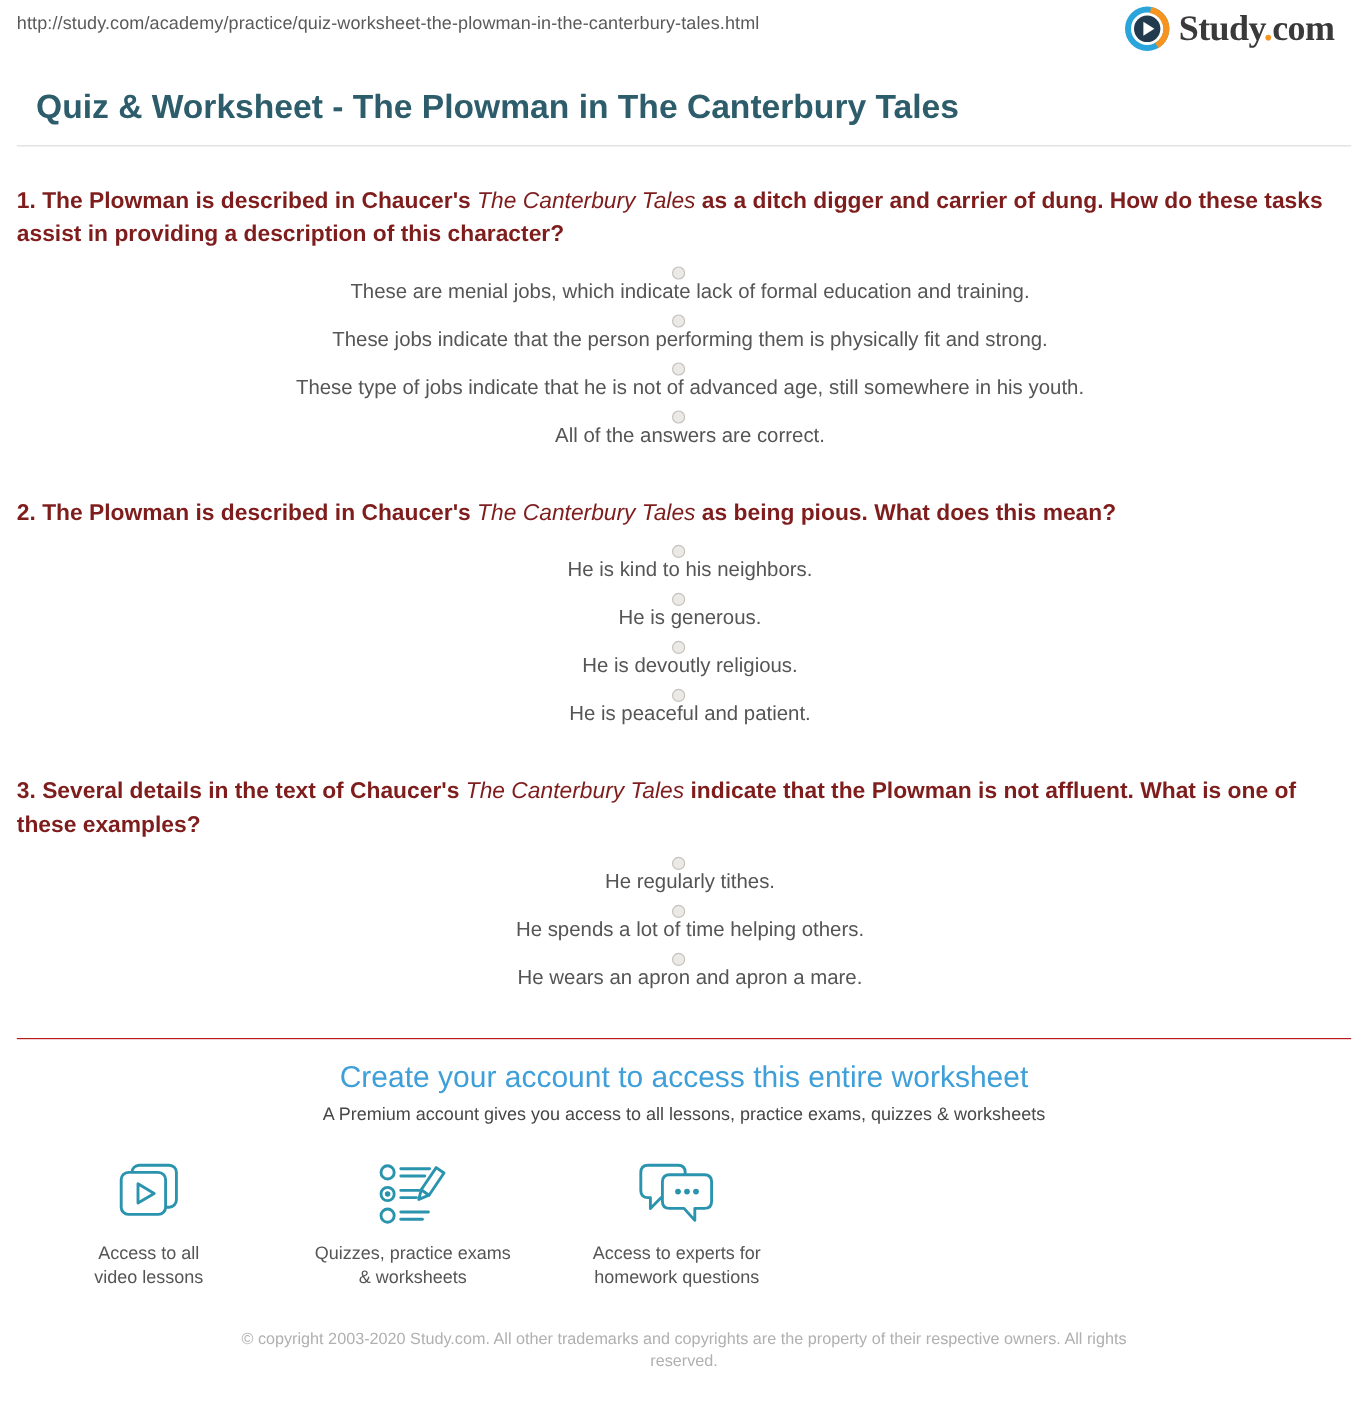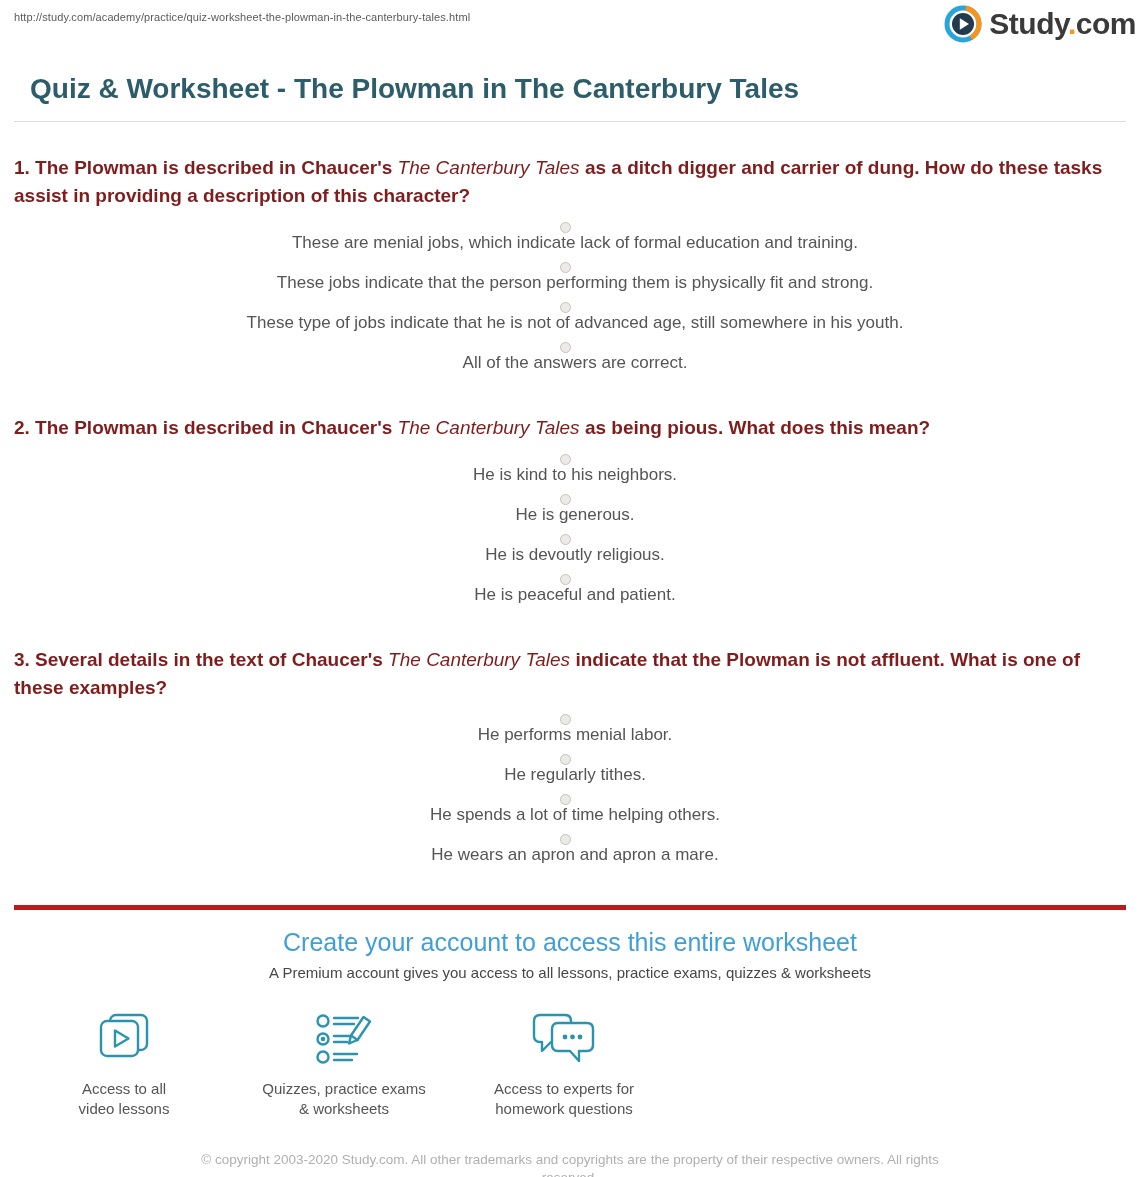--- a/index.html
+++ b/index.html
@@ -10,25 +10,25 @@
     background: #ffffff;
     font-family: "Liberation Sans", "DejaVu Sans", sans-serif;
     position: relative;
     overflow: hidden;
   }
 
   
   .header { position: relative; height: 48px; }
   .url-text {
     position: absolute; left: 14px; top: 11px;
-    font-size: 11px; color: #5a5a5a; letter-spacing: 0.1px;
+    font-size: 15px; color: #5a5a5a; letter-spacing: 0.1px;
   }
   .logo {
-    position: absolute; right: 4px; top: 5px;
-    display: flex; align-items: center; gap: 7px; cursor: pointer;
+    position: absolute; right: 28px; top: 5px;
+    display: flex; align-items: center; gap: 7px; cursor: pointer; font-family: Liberation Serif, serif;
   }
   .logo-text { font-size: 30px; font-weight: 700; color: #3a3a3a; letter-spacing: -0.5px; }
   .logo-dot { color: #f7941e; }
 
   
   .page-title {
     margin: 24px 30px 0;
     font-size: 28px; font-weight: 700; color: #2d5d6b;
     line-height: 34px;
   }
@@ -53,21 +53,21 @@
   .radio {
     width: 11px; height: 11px; border-radius: 50%;
     border: 1px solid #c6c2bc; background: #eceae6;
     margin-right: 19px; flex: none;
   }
   .option-label { font-size: 17px; color: #555555; }
 
   
   .signup {
     margin: 31px 14px 0;
-    border-top: 5px solid #b91c1c;
+    border-top: 1px solid #b91c1c;
     padding-top: 16px;
     text-align: center;
   }
   .signup-heading {
     font-size: 25px; font-weight: 400; color: #3f9fd8;
     line-height: 33px; cursor: pointer;
   }
   .signup-subheading {
     margin-top: 5px;
     font-size: 15px; color: #474747;
@@ -151,24 +151,20 @@
       <span class="option-label">He is devoutly religious.</span>
     </div>
     <div class="option-row">
       <span class="radio"></span>
       <span class="option-label">He is peaceful and patient.</span>
     </div>
   </div>
 
   <div class="question-text"><span>3. Several details in the text of Chaucer's </span><span class="book-title">The Canterbury Tales</span><span> indicate that the Plowman is not affluent. What is one of these examples?</span></div>
   <div class="options">
-    <div class="option-row">
-      <span class="radio"></span>
-      <span class="option-label">He performs menial labor.</span>
-    </div>
     <div class="option-row">
       <span class="radio"></span>
       <span class="option-label">He regularly tithes.</span>
     </div>
     <div class="option-row">
       <span class="radio"></span>
       <span class="option-label">He spends a lot of time helping others.</span>
     </div>
     <div class="option-row">
       <span class="radio"></span>

